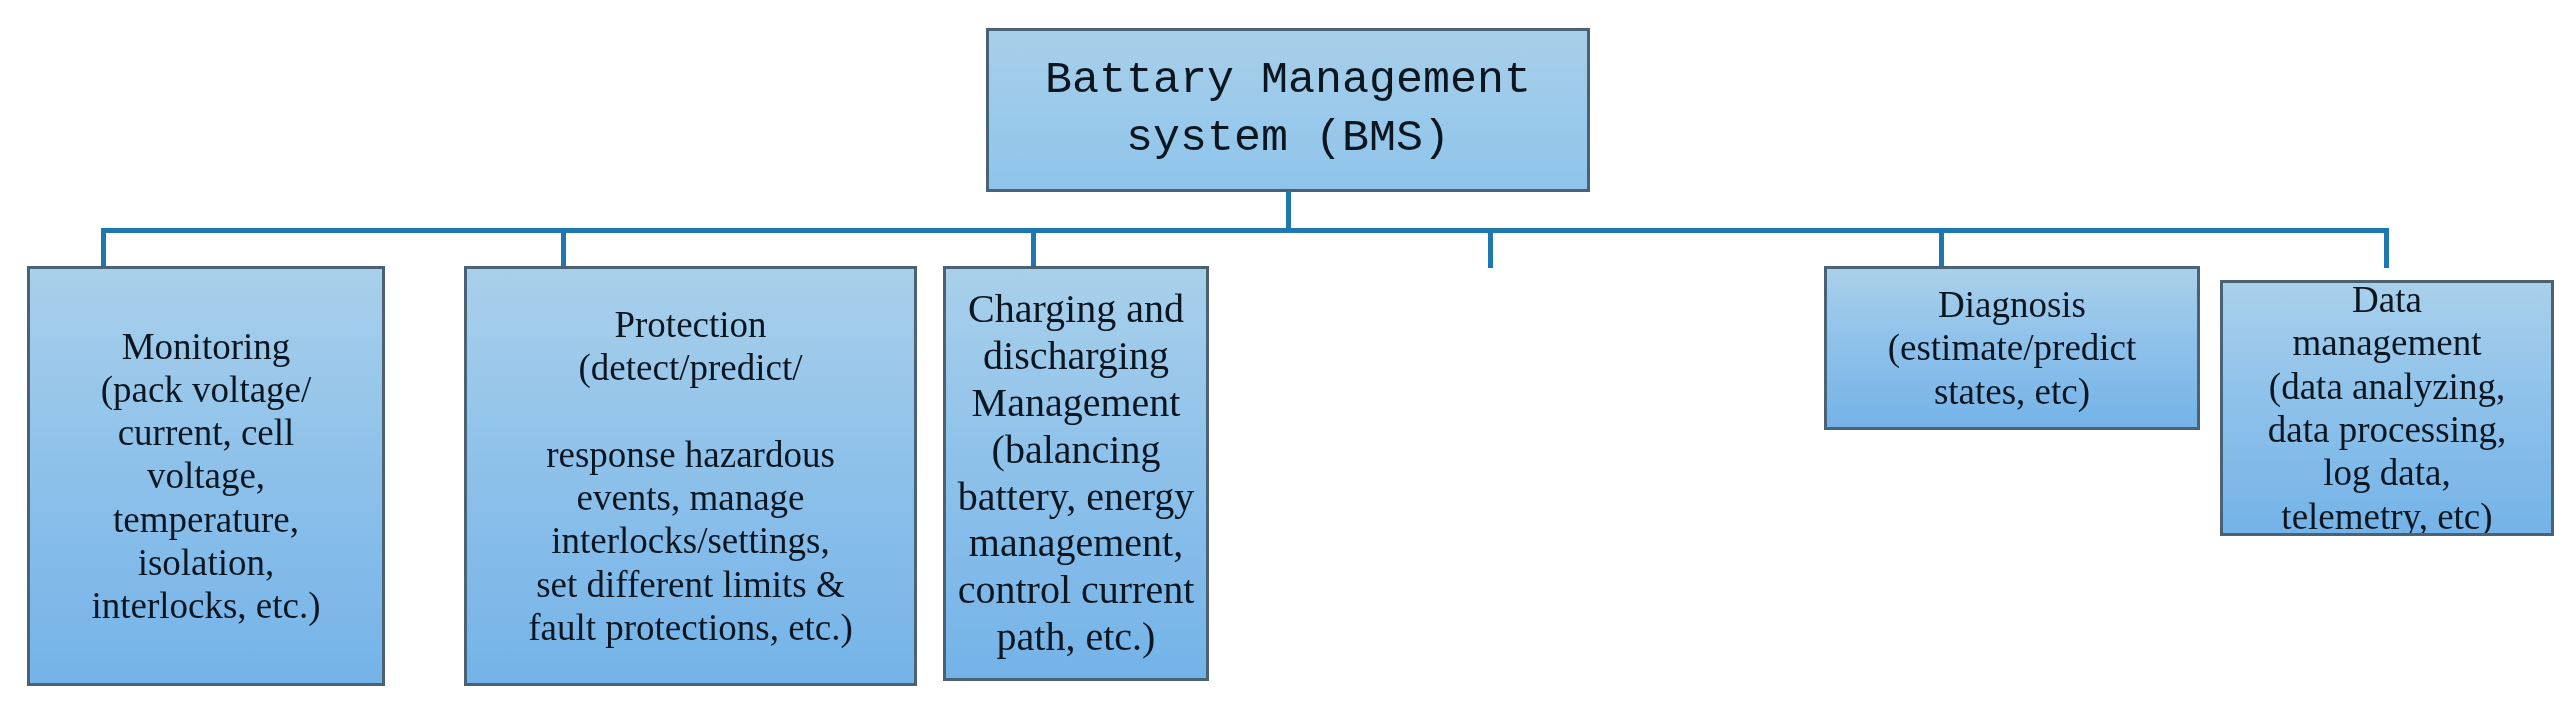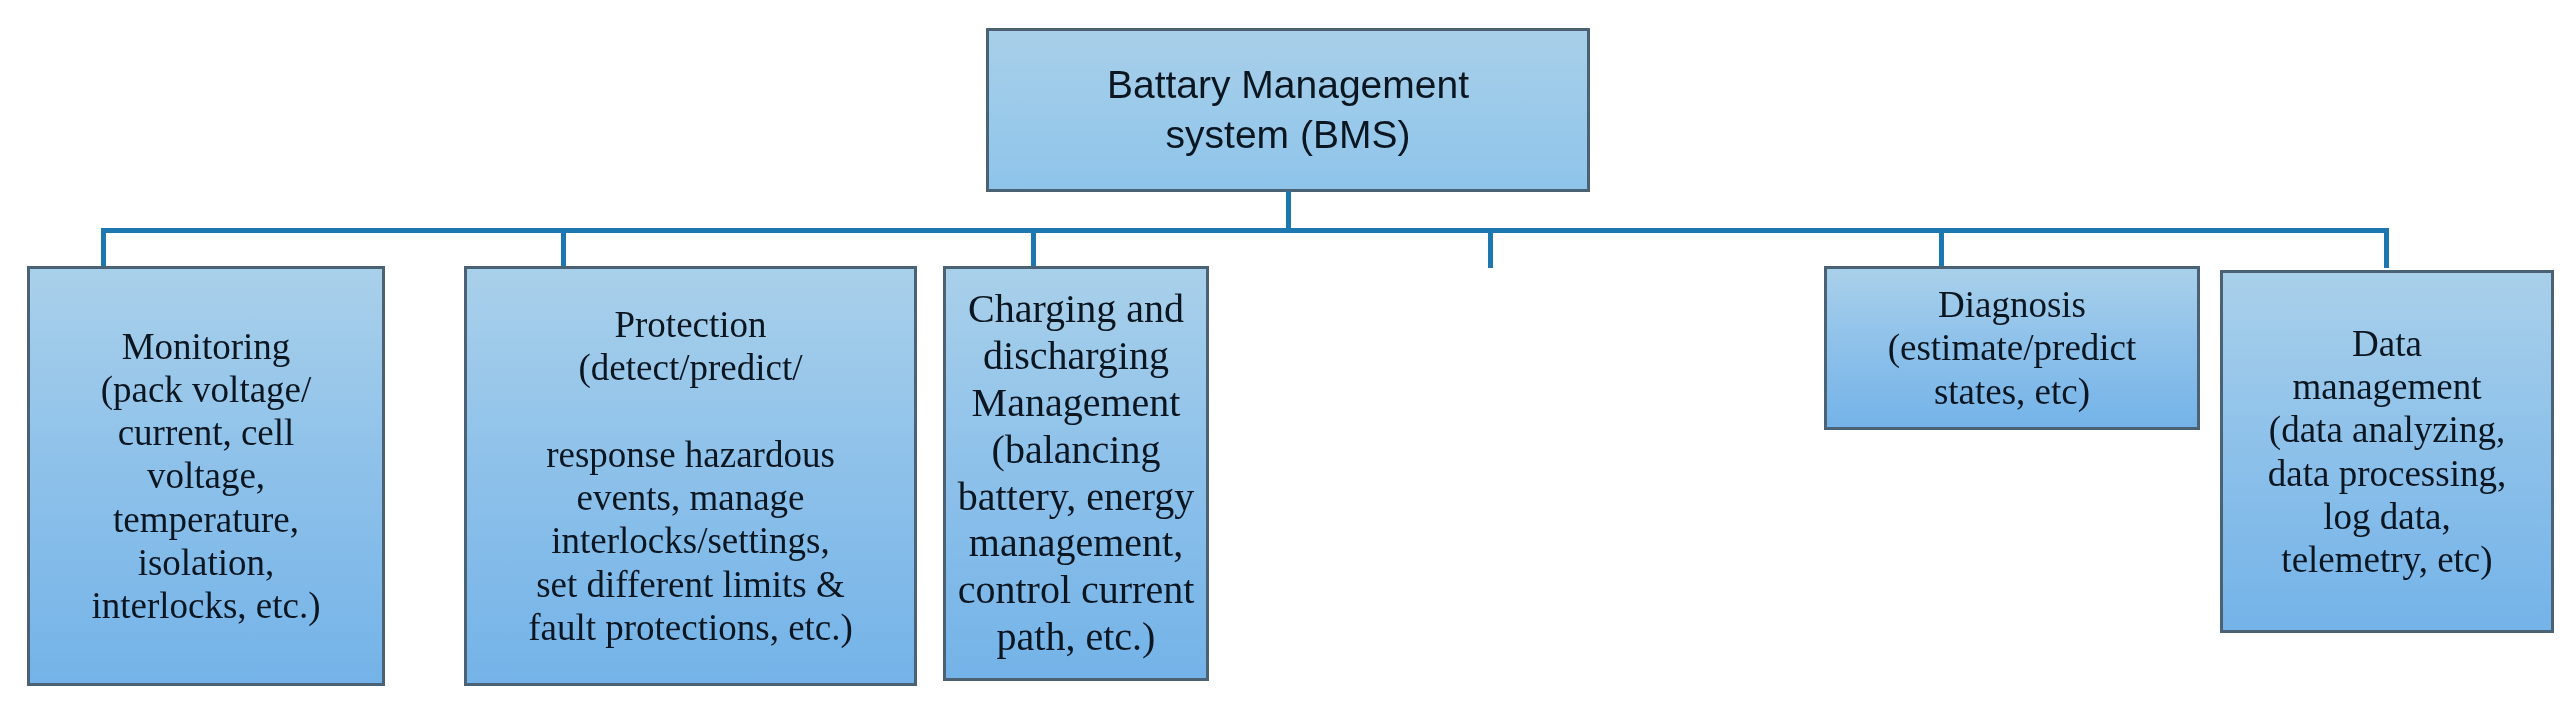--- a/index.html
+++ b/index.html
@@ -43,22 +43,22 @@
   .node .node-text {
     display: block;
     width: 100%;
     padding: 0 2.6px;
     box-sizing: border-box;
     white-space: pre-line;
   }
 
   
   .node-root {
-    font-family: Liberation Sans, sans-serif;
-    font-size: 39px;
+    font-family: Liberation Mono, monospace;
+    font-size: 45px;
     line-height: 1.28;
     background: linear-gradient(180deg, #a8cfe9 0%, #9bcaea 50%, #8ec4ea 100%);
   }
 
   
   .node-leaf {
     font-family: "Liberation Serif", "DejaVu Serif", serif;
     line-height: 1.17;
   }
 
@@ -118,21 +118,21 @@
 path, etc.)</span>
   </div>
 
 
   <div class="node node-leaf sz-md" style="left:1777px; top:266px; width:376px; height:164px;margin-left:47px;">
     <span class="node-text">Diagnosis
 (estimate/predict
 states, etc)</span>
   </div>
 
-  <div class="node node-leaf sz-md" style="left:2220px; top:270px; width:334px; height:363px;">
+  <div class="node node-leaf sz-md" style="left:2220px; top:280px; width:334px; height:256px;">
     <span class="node-text">Data
 management
 (data analyzing,
 data processing,
 log data,
 telemetry, etc)</span>
   </div>
 
 </div>
 

